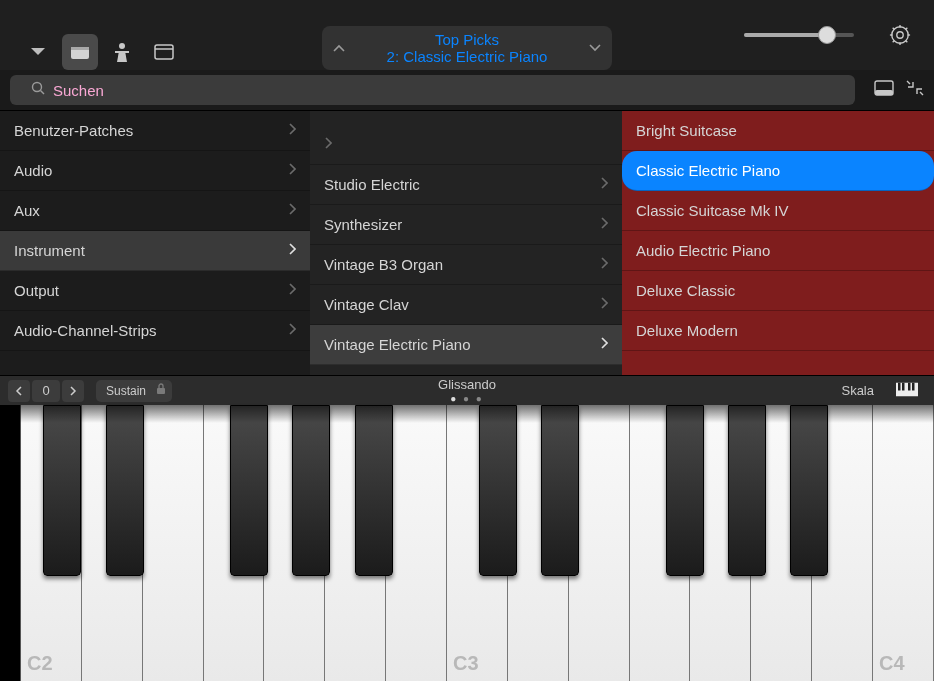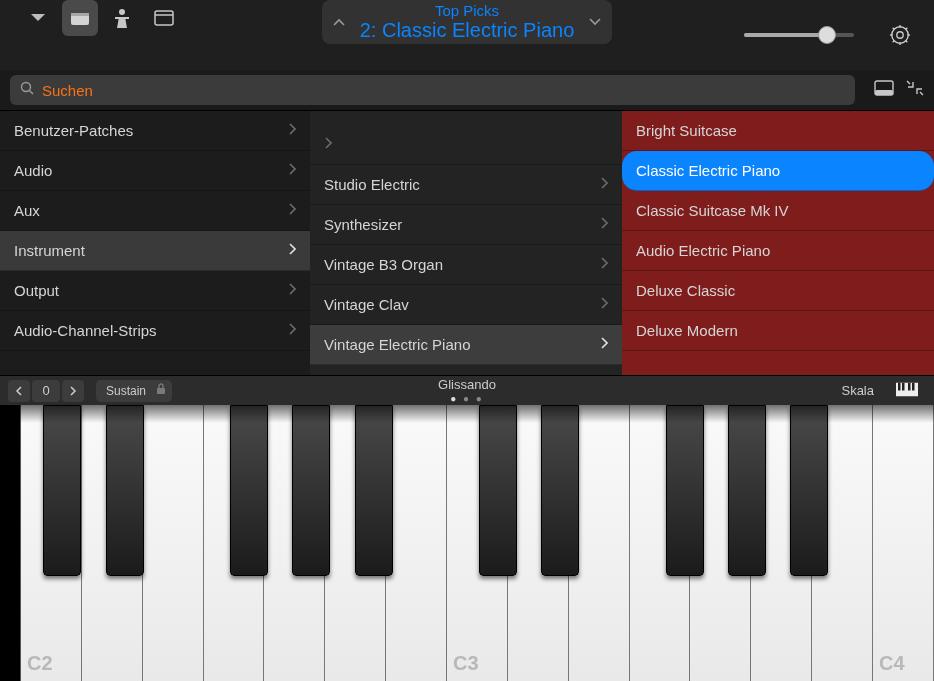--- a/index.html
+++ b/index.html
@@ -1,33 +1,33 @@
 <!DOCTYPE html>
 <html><head>
 <meta charset="utf-8">
 <style>
   * { box-sizing: border-box; margin: 0; padding: 0; }
   html, body { width: 934px; height: 681px; overflow: hidden; font-family: -apple-system, "Helvetica Neue", Arial, sans-serif; background:#000; color:#d0d0d0; }
   
-  .topbar { height: 70px; background:#1f1f1f; display:flex; align-items:flex-start; position:relative; }
+  .topbar { height: 70px; background:#1f1f1f; display:flex; align-items:flex-end; position:relative; }
   .topbar-left { display:flex; gap:6px; padding-left:20px; align-items:center; }
   .tb-btn { width:36px; height:36px; display:flex; align-items:center; justify-content:center; border-radius:6px; color:#c8c8c8; }
   .tb-btn.active { background:#4a4a4a; }
   .preset-sel { position:absolute; left:50%; transform:translateX(-50%); background:#323232; border-radius:8px; height:44px; width:290px; display:flex; align-items:center; justify-content:space-between; padding:0 10px; }
   .preset-sel .mid { flex:1; text-align:center; line-height:1.15; }
   .preset-sel .mid .l1 { color:#0a84ff; font-size:15px; }
-  .preset-sel .mid .l2 { color:#0a84ff; font-size:20px; }
+  .preset-sel .mid .l2 { color:#0a84ff; font-size:15px; }
   .chev { color:#888; }
   .vol { position:absolute; right:80px; top:50%; transform:translateY(-50%); width:110px; height:4px; background:#555; border-radius:2px; }
   .vol .fill { width:75%; height:100%; background:#aaa; border-radius:2px; }
   .vol .knob { position:absolute; top:50%; left:75%; transform:translate(-50%,-50%); width:18px; height:18px; background:#ddd; border-radius:50%; border:1px solid #999; }
   .gear { position:absolute; right:20px; top:50%; transform:translateY(-50%); width:28px; height:28px; display:flex; align-items:center; justify-content:center; color:#c8c8c8; }
   
   .searchbar { height:40px; background:#1a1a1a; display:flex; align-items:center; padding:0 10px; gap:10px; }
-  .searchbar .input { flex:0 0 845px; height:30px; background:#3b3b3b; border-radius:6px; display:flex; align-items:center; padding:0 10px; color:#f97316; gap:8px; }
+  .searchbar .input { flex:0 0 845px; height:30px; background:#3b3b3b; border-radius:6px; display:flex; align-items:center; padding:0 21px; color:#f9a8d4; gap:8px; }
   .searchbar .input span.ph { font-size:15px; }
   .searchbar .right-icns { margin-left:auto; display:flex; gap:12px; align-items:center; color:#c0c0c0; }
   
   .browser { height: 265px; display:flex; background:#202020; border-top:1px solid #000; }
   .col { overflow:hidden; }
   .col.a { width:310px; background:#1c1c1c; }
   .col.b { width:312px; background:#232323; }
   .col.c { flex:1; background:#7f1d1d; }
   .row { height:40px; display:flex; align-items:center; padding:0 14px; font-size:15px; color:#d5d5d5; border-bottom:1px solid rgba(0,0,0,0.25); cursor:default; }
   .row .lbl { flex:1; }

